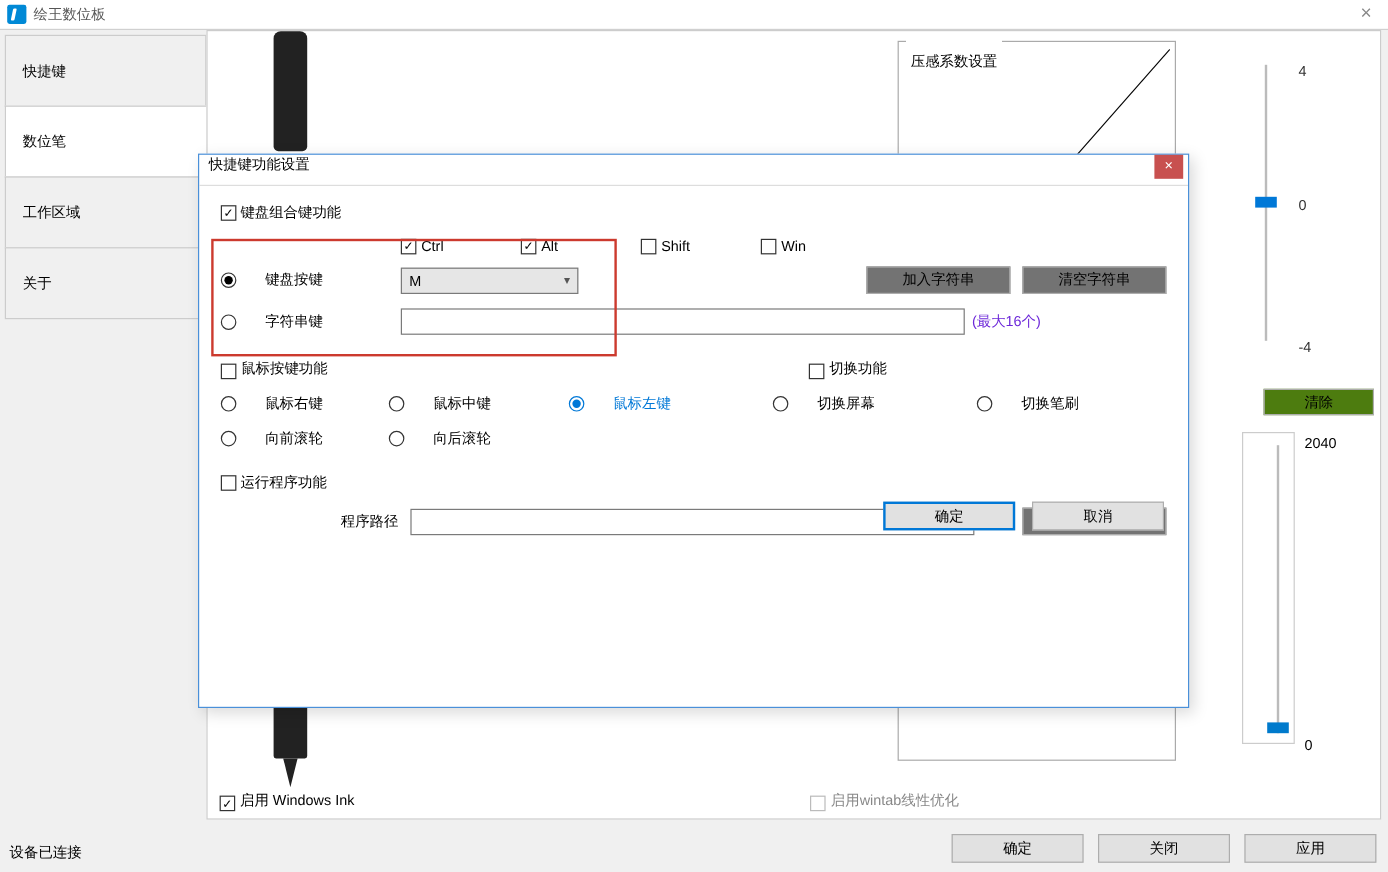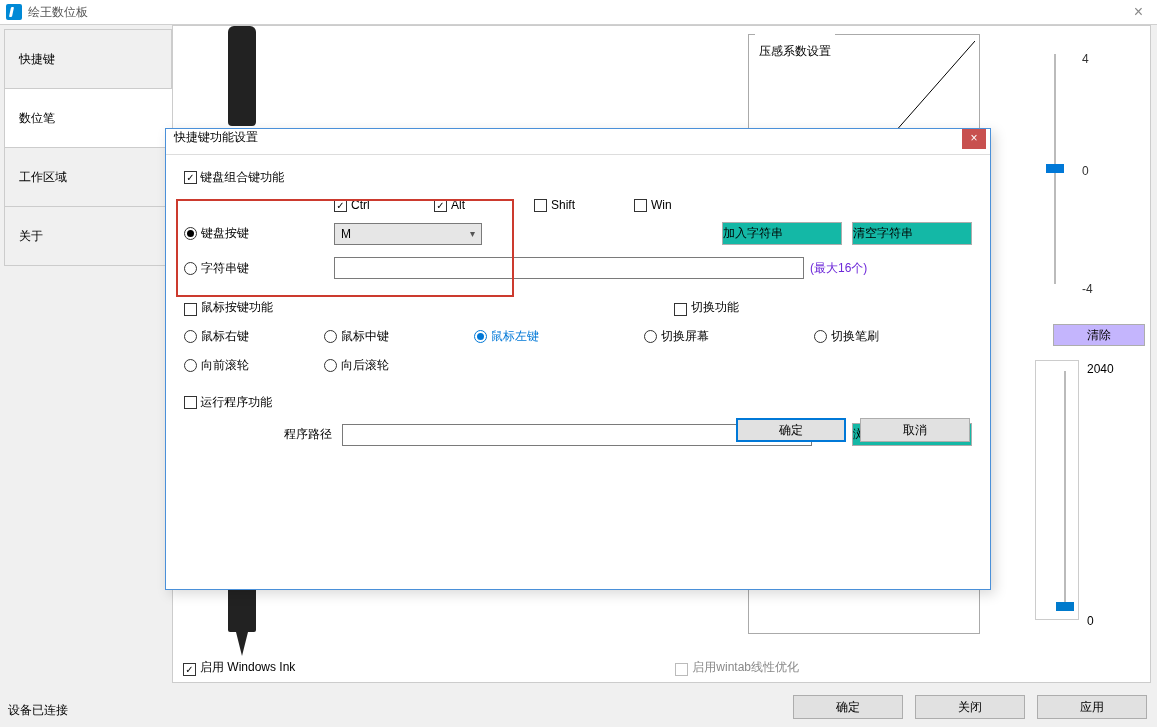--- a/index.html
+++ b/index.html
@@ -31,21 +31,21 @@
 .pressure-curve { position: absolute; left: 6px; top: 6px; right: 6px; height: 250px; }
 
 
 .right-panel { position: absolute; right: 10px; top: 34px; width: 120px; }
 .slider1 { position: relative; height: 260px; border-left: 1px solid transparent; }
 .slider-track { position: absolute; left: 26px; top: 20px; width: 2px; height: 230px; background: #bbb; }
 .slider-thumb { position: absolute; left: 18px; top: 130px; width: 18px; height: 9px; background: #0078d7; }
 .slider-labels span { position: absolute; left: 54px; color: #333; }
 .lab-top { top: 18px; } .lab-mid { top: 130px; } .lab-bot { top: 248px; }
 
-.clear-btn { position: absolute; right: 12px; top: 324px; width: 92px; height: 22px; background: #c4b5fd; border: 1px solid #adadad; text-align: center; line-height: 20px; }
+.clear-btn { position: absolute; right: 12px; top: 324px; width: 92px; height: 22px; background: #4d7c0f; border: 1px solid #adadad; text-align: center; line-height: 20px; }
 
 .slider2-wrap { position: absolute; right: 10px; top: 360px; width: 120px; height: 270px; }
 .slider2-box { position: absolute; left: 8px; top: 0; width: 44px; height: 260px; border: 1px solid #ccc; }
 .slider2-track { position: absolute; left: 28px; top: 10px; width: 2px; height: 240px; background: #bbb; }
 .slider2-thumb { position: absolute; left: 20px; bottom: 8px; width: 18px; height: 9px; background: #007acc; }
 .slider2-top { position: absolute; left: 60px; top: 2px; } .slider2-bot { position: absolute; left: 60px; bottom: 2px; }
 
 
 .bottom-row { position: absolute; left: 10px; bottom: 6px; right: 10px; display: flex; align-items: center; }
 .chk { display: inline-flex; align-items: flex-end; gap: 4px; margin-right: 40px; }
@@ -75,24 +75,24 @@
 .radio.blue { border-color: #0078d7; }
 
 .mod-row { display: flex; align-items: center; gap: 0; margin-bottom: 10px; margin-left: 150px; }
 .mod { display: inline-flex; align-items: center; gap: 4px; width: 100px; }
 
 .combo { width: 148px; height: 22px; border: 1px solid #7a7a7a; background: #e6e6e6; display: inline-flex; align-items: center; padding: 0 6px; justify-content: space-between; }
 .combo .arrow { font-size: 10px; color: #555; }
 
 .txt-input { height: 22px; border: 1px solid #7a7a7a; background: #fff; }
 
-.btn-sm { width: 100px; height: 23px; background: #14b8a6; border: 1px solid #adadad; line-height: 21px; }
+.btn-sm { width: 100px; height: 23px; background: #737373; border: 1px solid #adadad; text-align: center; line-height: 21px; }
 
 .section-gap { height: 8px; }
-.ritem { display: inline-flex; align-items: center; gap: 0; width: 120px; }
+.ritem { display: inline-flex; align-items: center; gap: 20px; width: 120px; }
 
 .prog-row { display: flex; align-items: center; gap: 10px; margin-left: 100px; }
 
 .dlg-footer { position: absolute; right: 20px; bottom: 14px; display: flex; gap: 14px; }
 .dlg-btn { width: 110px; height: 24px; background: #e1e1e1; border: 1px solid #adadad; text-align: center; line-height: 22px; }
 .dlg-btn.primary { border: 2px solid #0078d7; line-height: 20px; }
 </style>
 </head>
 <body>
 

